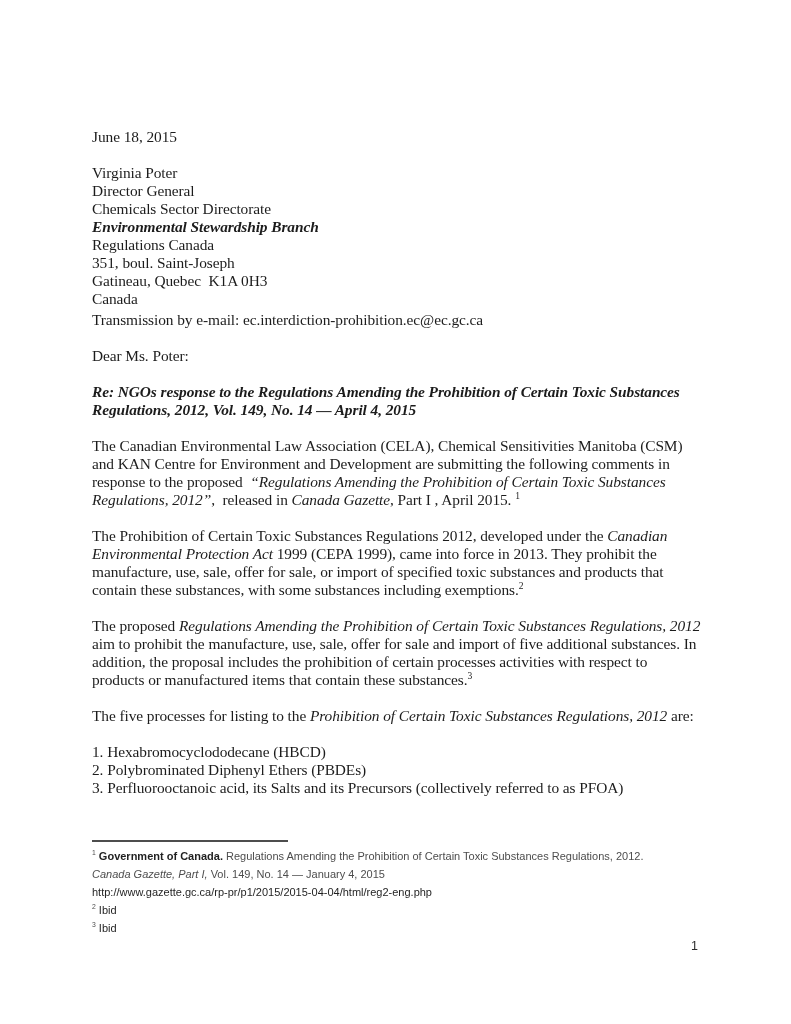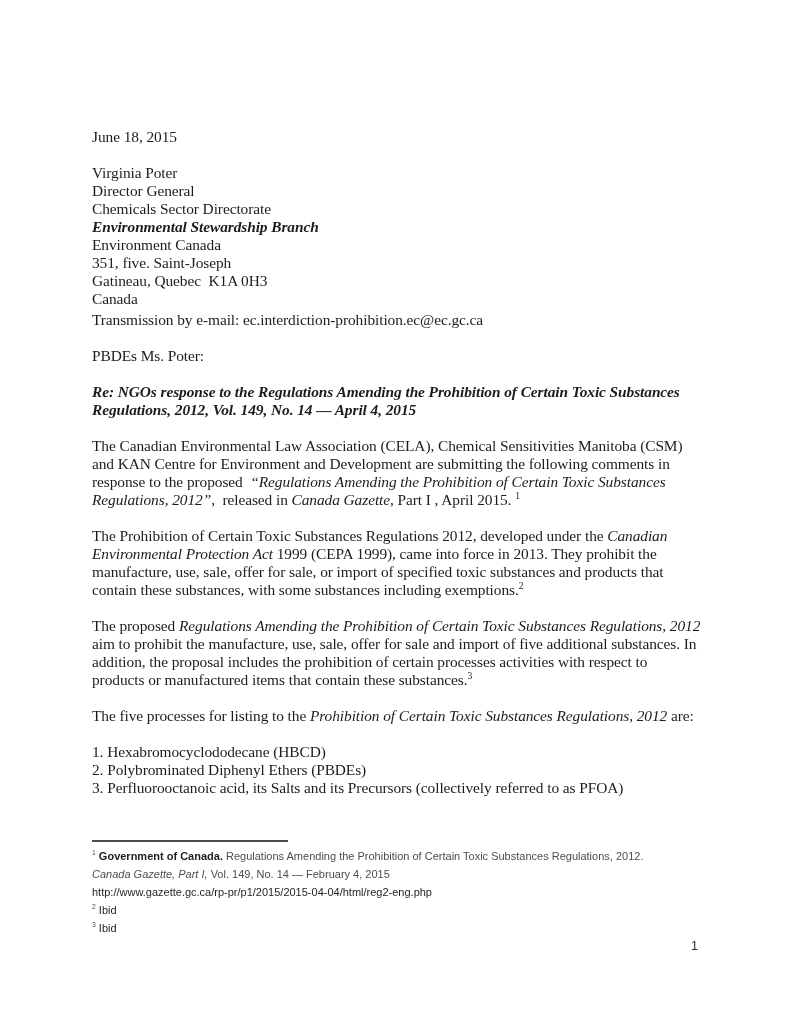--- a/index.html
+++ b/index.html
@@ -82,29 +82,29 @@
 
   <main class="content">
 
     <p>June 18, 2015</p>
 
     <div class="address">
       <p>Virginia Poter</p>
       <p>Director General</p>
       <p>Chemicals Sector Directorate</p>
       <p class="bold">Environmental Stewardship Branch</p>
-      <p>Environment Canada</p>
-      <p>351, five. Saint-Joseph</p>
+      <p>Regulations Canada</p>
+      <p>351, boul. Saint-Joseph</p>
       <p>Gatineau, Quebec &nbsp;K1A 0H3</p>
       <p>Canada</p>
     </div>
 
     <p><span>Transmission by e-mail: </span><span>ec.interdiction-prohibition.ec@ec.gc.ca</span></p>
 
-    <p>PBDEs Ms. Poter:</p>
+    <p>Dear Ms. Poter:</p>
 
     <p class="bold">Re: NGOs response to the Regulations Amending the Prohibition of Certain Toxic Substances Regulations, 2012, Vol. 149, No. 14 — April 4, 2015</p>
 
     <p><span>The Canadian Environmental Law Association (CELA), Chemical Sensitivities Manitoba (CSM) and KAN Centre for Environment and Development are submitting the following comments in response to the proposed &nbsp;</span><span class="italic">“Regulations Amending the Prohibition of Certain Toxic Substances Regulations, 2012”</span><span>,&nbsp; released in </span><span class="italic">Canada Gazette</span><span>, Part I , April 2015. </span><sup>1</sup></p>
 
     <p><span>The Prohibition of Certain Toxic Substances Regulations 2012, developed under the </span><span class="italic">Canadian Environmental Protection Act</span><span> 1999 (CEPA 1999), came into force in 2013. They prohibit the manufacture, use, sale, offer for sale, or import of specified toxic substances and products that contain these substances, with some substances including exemptions.</span><sup>2</sup></p>
 
     <p><span>The proposed </span><span class="italic">Regulations Amending the Prohibition of Certain Toxic Substances Regulations, 2012</span><span> aim to prohibit the manufacture, use, sale, offer for sale and import of five additional substances. In addition, the proposal includes the prohibition of certain processes activities with respect to products or manufactured items that contain these substances.</span><sup>3</sup></p>
 
     <p><span>The five processes for listing to the </span><span class="italic">Prohibition of Certain Toxic Substances Regulations, 2012</span><span> are:</span></p>
@@ -112,20 +112,20 @@
     <div class="list">
       <p>1. Hexabromocyclododecane (HBCD)</p>
       <p>2. Polybrominated Diphenyl Ethers (PBDEs)</p>
       <p>3. Perfluorooctanoic acid, its Salts and its Precursors (collectively referred to as PFOA)</p>
     </div>
 
   </main>
 
   <footer class="footnotes">
     <div class="fn-sep"></div>
-    <p><sup>1</sup> <span class="fn-strong">Government of Canada.</span><span> Regulations Amending the Prohibition of Certain Toxic Substances Regulations, 2012.</span><br><span class="italic">Canada Gazette, Part I,</span><span> Vol. 149, No. 14 — February 4, 2015</span><br><span class="fn-dark">http://www.gazette.gc.ca/rp-pr/p1/2015/2015-04-04/html/reg2-eng.php</span></p>
+    <p><sup>1</sup> <span class="fn-strong">Government of Canada.</span><span> Regulations Amending the Prohibition of Certain Toxic Substances Regulations, 2012.</span><br><span class="italic">Canada Gazette, Part I,</span><span> Vol. 149, No. 14 — January 4, 2015</span><br><span class="fn-dark">http://www.gazette.gc.ca/rp-pr/p1/2015/2015-04-04/html/reg2-eng.php</span></p>
     <p><sup>2</sup> <span class="fn-dark">Ibid</span></p>
     <p><sup>3</sup> <span class="fn-dark">Ibid</span></p>
   </footer>
 
   <div class="page-number">1</div>
 
 </div>
 
 </body></html>

